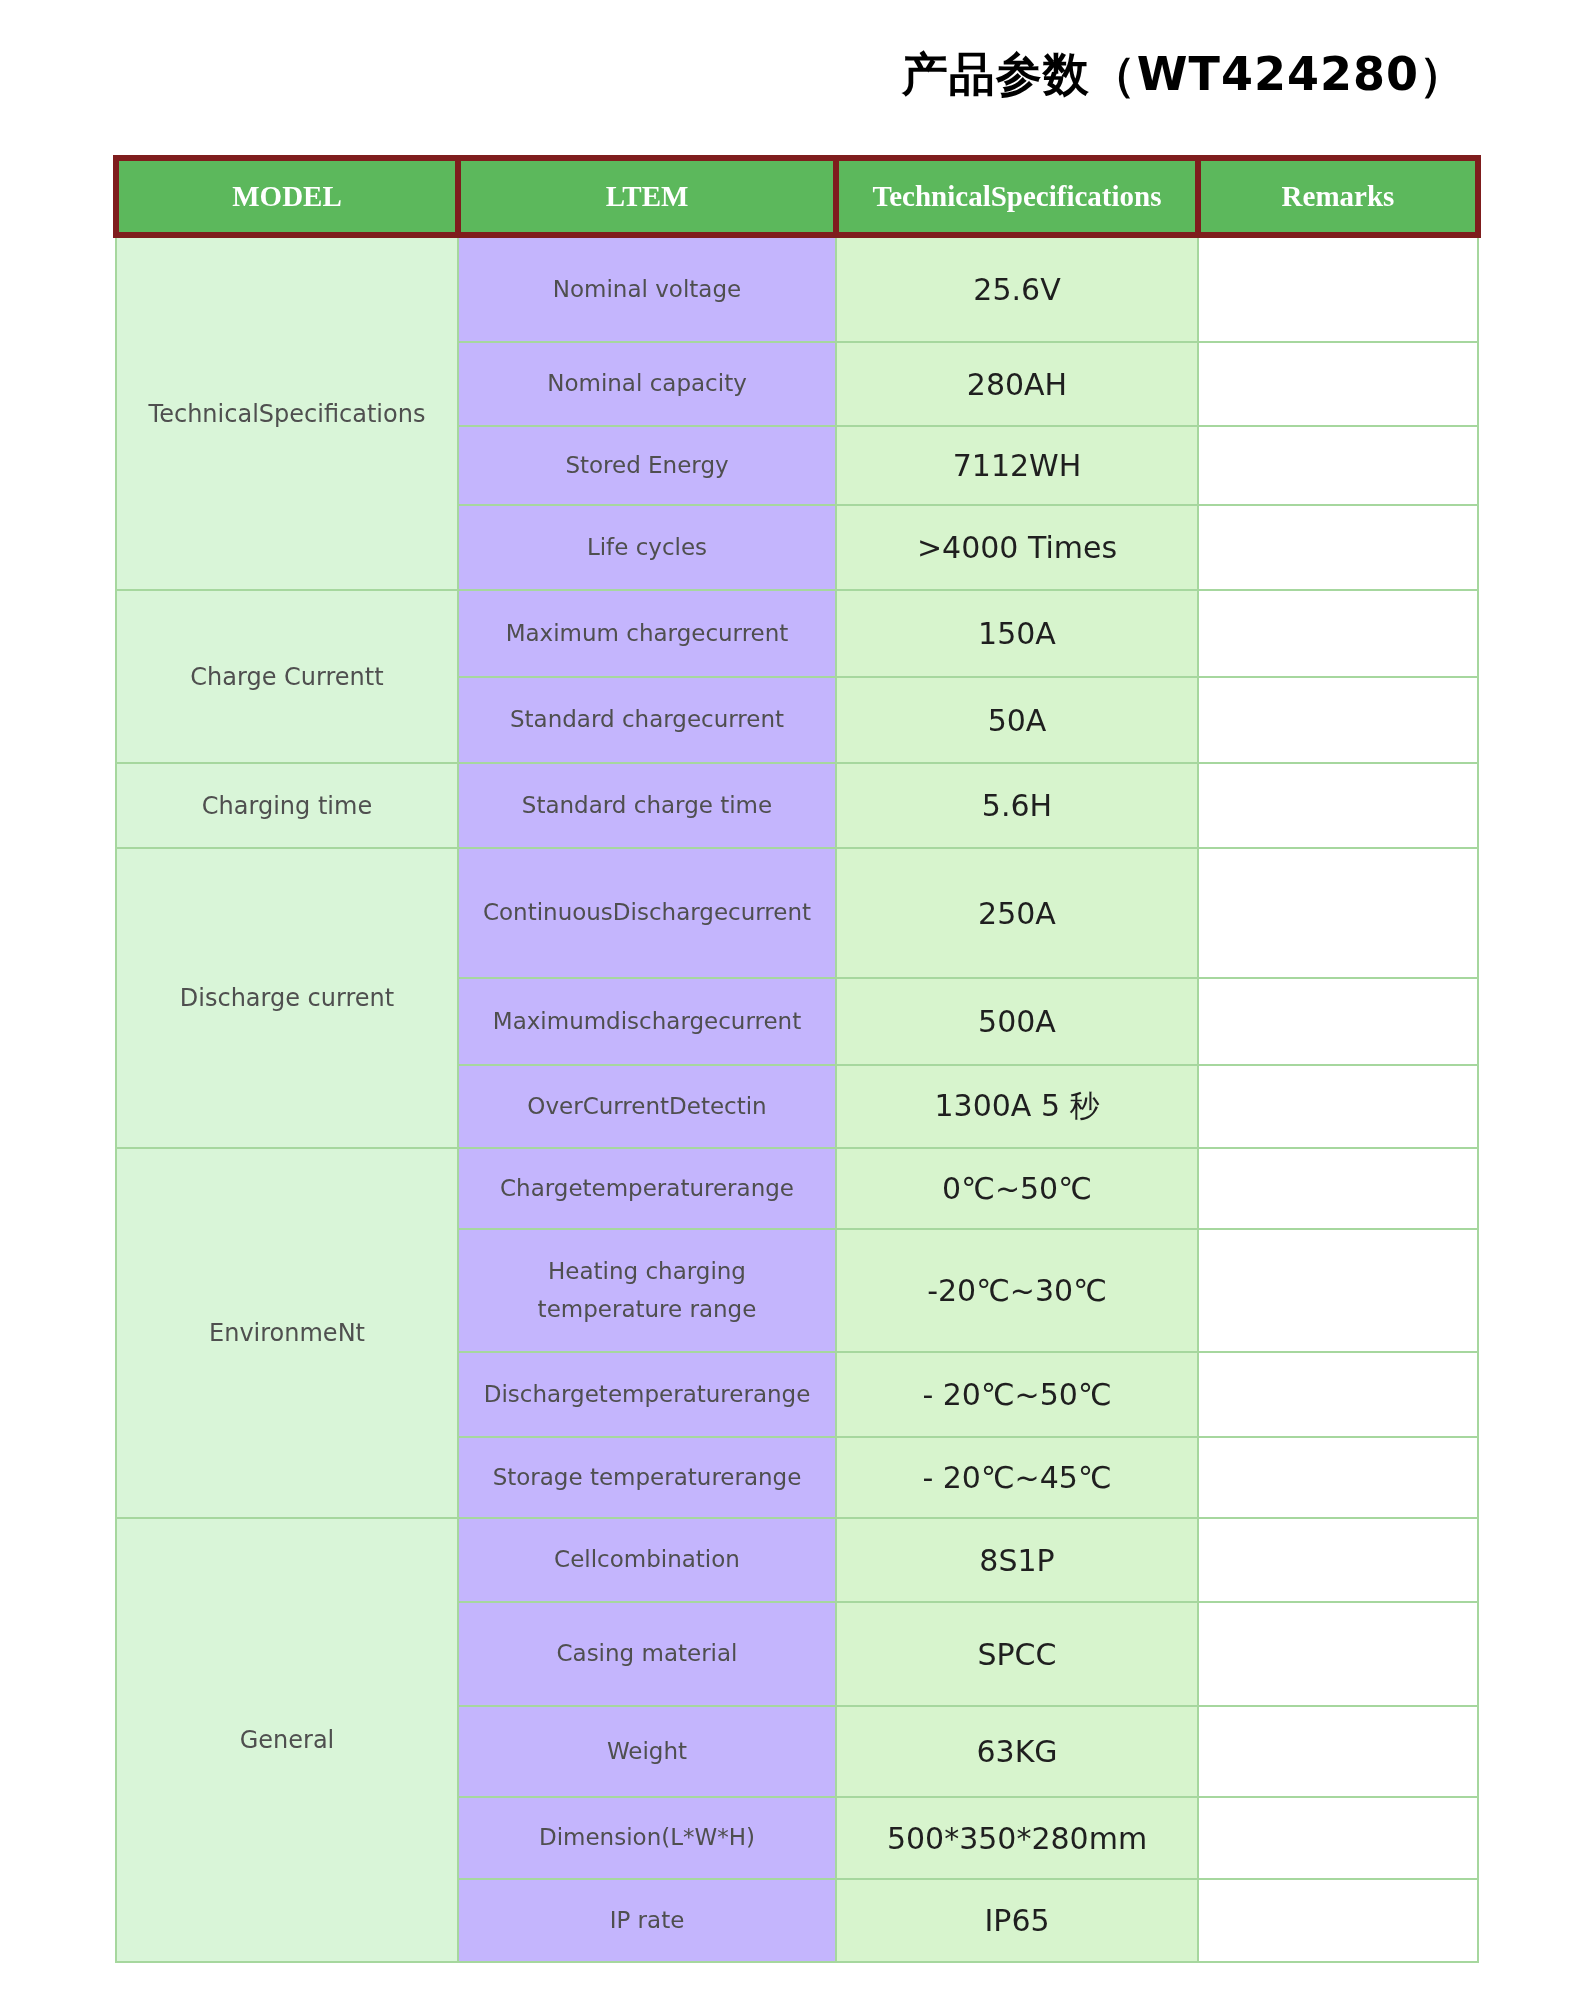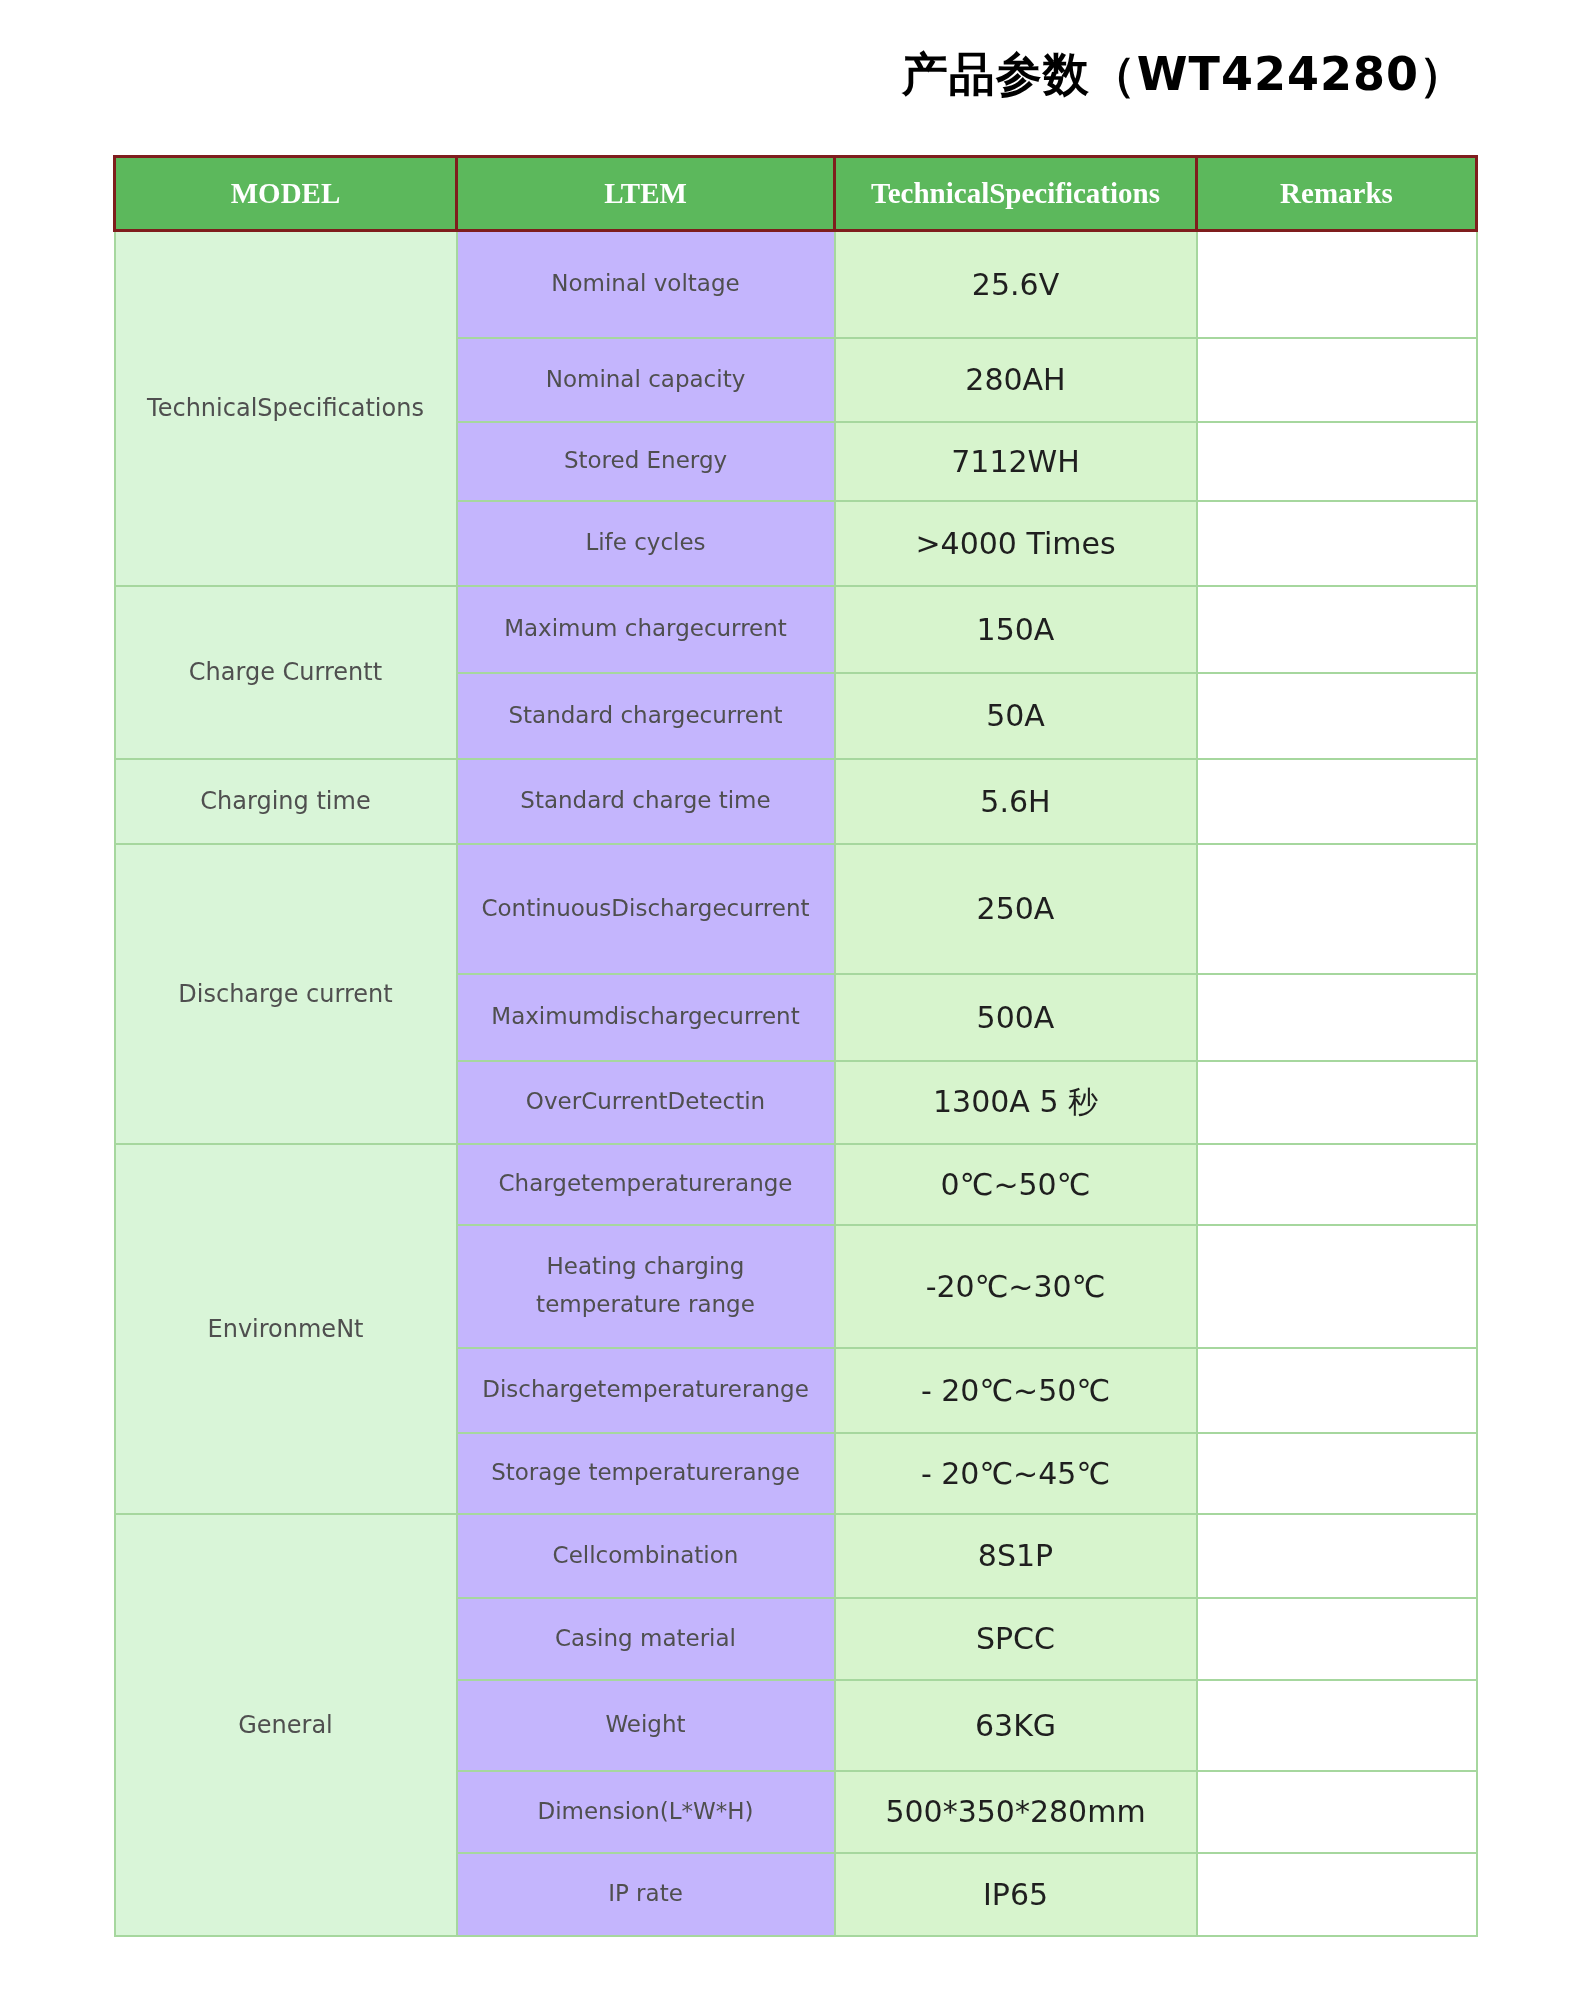--- a/index.html
+++ b/index.html
@@ -27,21 +27,21 @@
   table.spec{
     position:absolute;left:113px;top:155px;width:1362px;
     border-collapse:collapse;table-layout:fixed;
   }
   table.spec th{
     height:69px;
     background:var(--header-bg);
     color:var(--header-text);
     font-family:"Liberation Serif","DejaVu Serif",serif;
     font-weight:bold;font-size:29px;
-    border:3px solid #7f1d1d;
+    border:6px solid #7f1d1d;
     text-align:center;vertical-align:middle;
   }
   table.spec td{
     border:2px solid var(--border);
     text-align:center;vertical-align:middle;
     overflow:hidden;
   }
   td.col-model{
     background:var(--group-bg);
     color:var(--label);font-size:24px;
@@ -153,21 +153,21 @@
         <td class="col-item">Storage temperaturerange</td>
         <td class="col-spec">- 20℃~45℃</td>
         <td class="col-remark"></td>
       </tr>
       <tr style="height: 84px;">
         <td rowspan="5" class="col-model">General</td>
         <td class="col-item">Cellcombination</td>
         <td class="col-spec">8S1P</td>
         <td class="col-remark"></td>
       </tr>
-      <tr style="height: 82px;">
+      <tr style="height: 104px;">
         <td class="col-item">Casing material</td>
         <td class="col-spec">SPCC</td>
         <td class="col-remark"></td>
       </tr>
       <tr style="height: 91px; margin-left: 24px;">
         <td class="col-item">Weight</td>
         <td class="col-spec">63KG</td>
         <td class="col-remark"></td>
       </tr>
       <tr style="height: 82px;">

